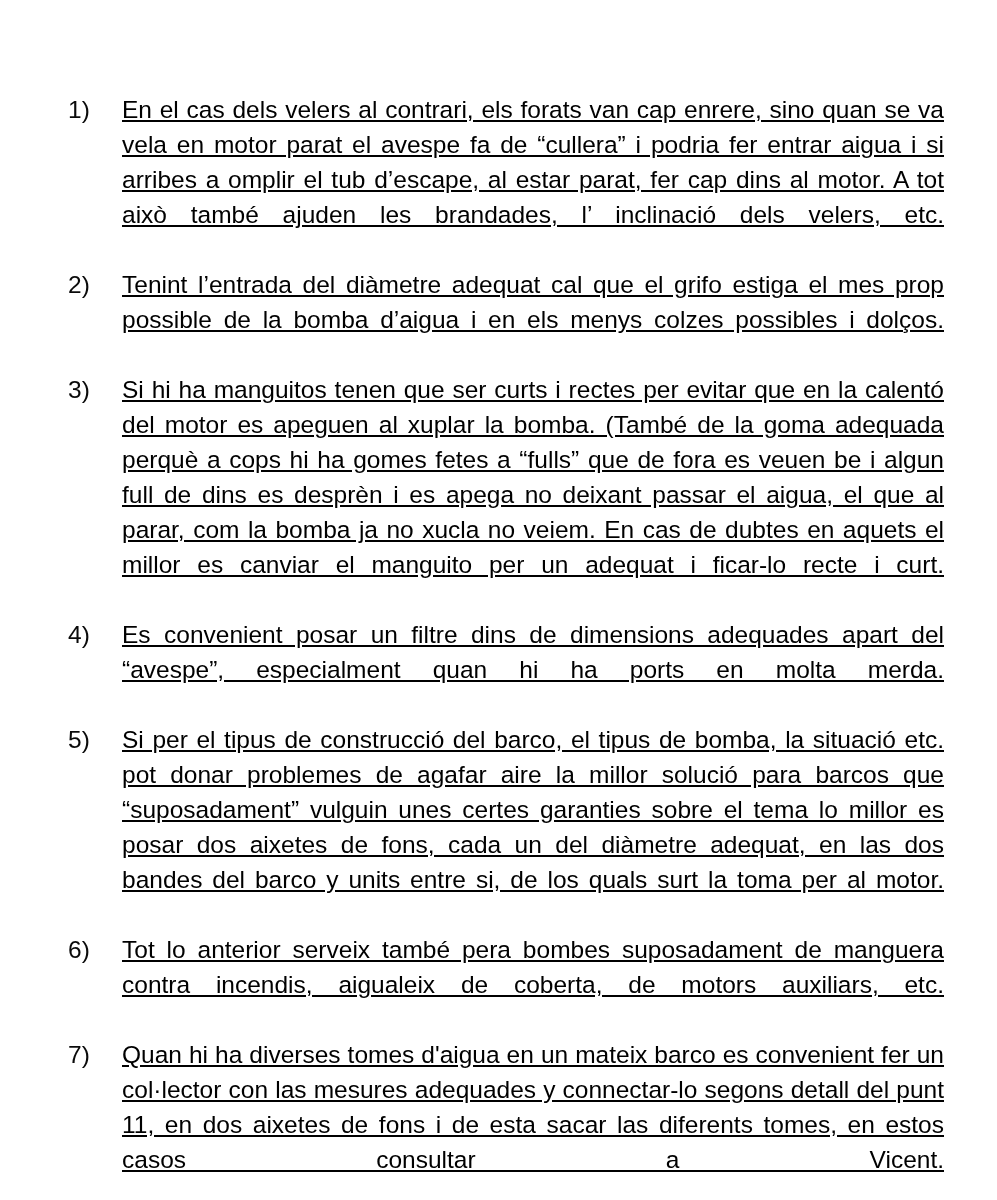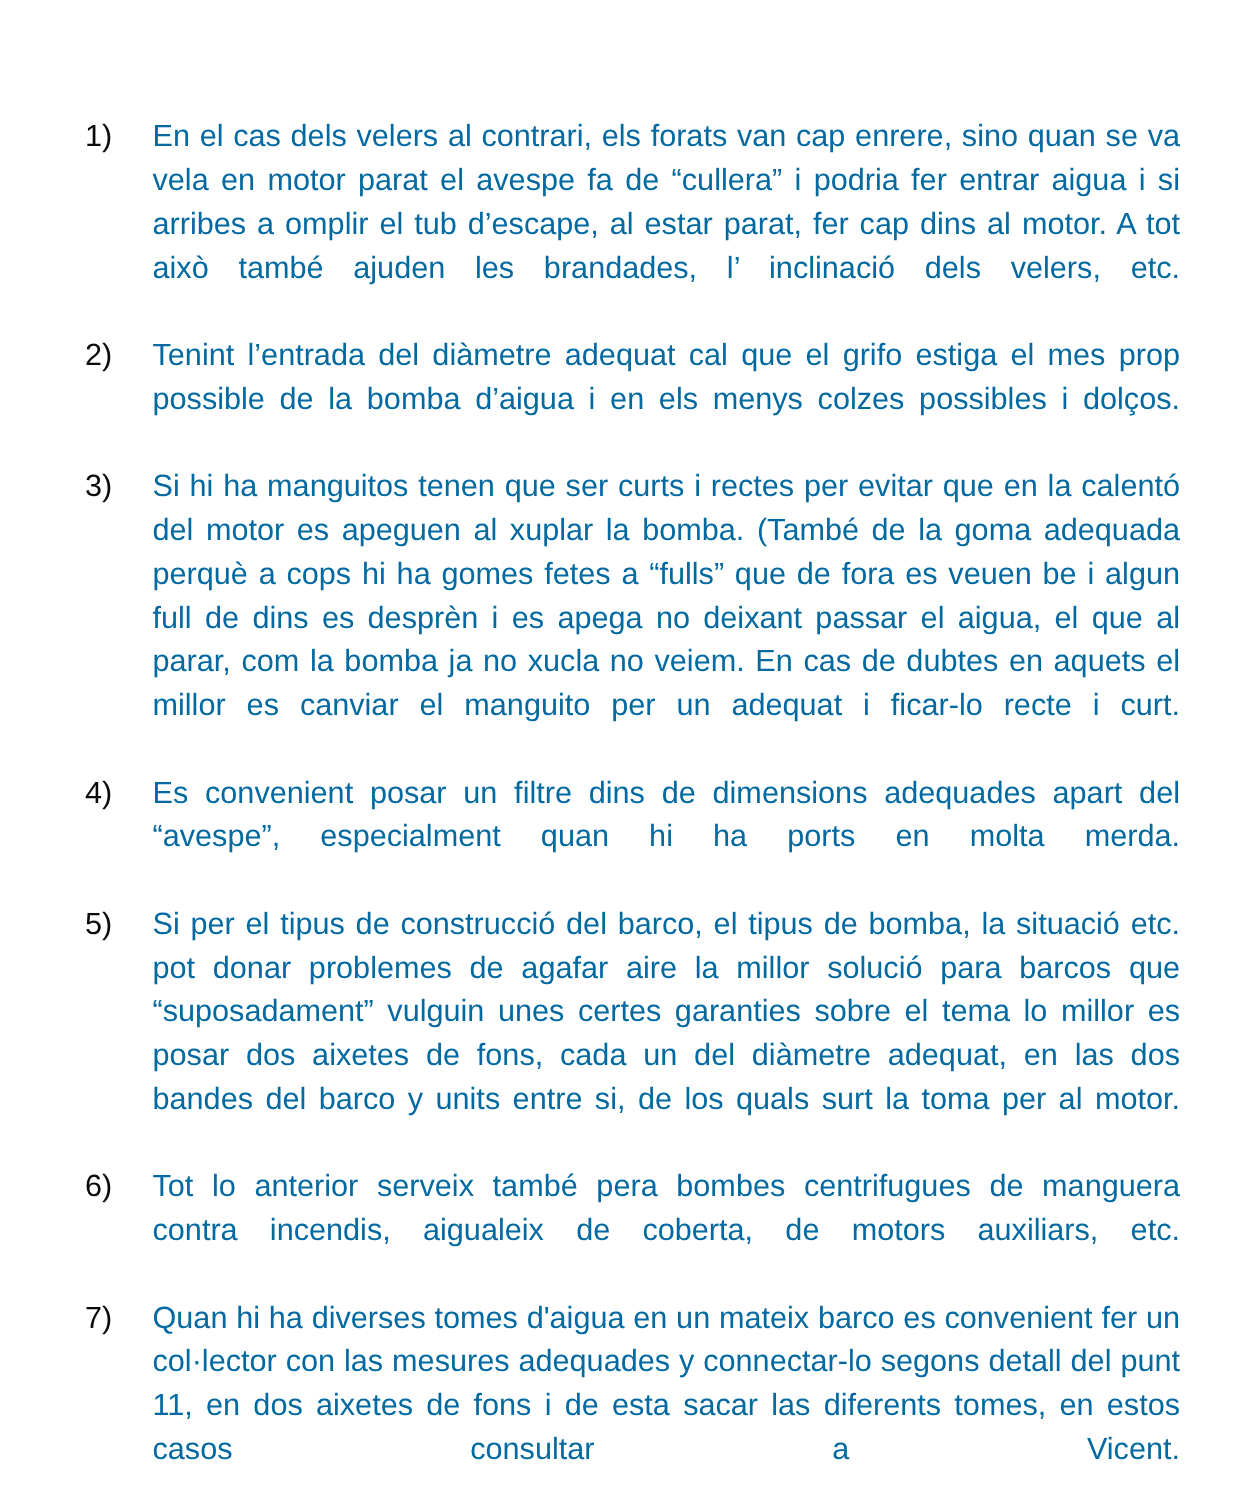--- a/index.html
+++ b/index.html
@@ -47,21 +47,22 @@
   }
   .item-text {
     display: block;
     font-size: 24.5px;
     line-height: 35px;
     text-align: justify;
     text-justify: inter-word;
     -webkit-hyphens: none;
     hyphens: none;
     word-spacing: 0px;
-    color: #0369a1;
+    color: #000000;
+    text-decoration: underline;
   }
   
   .item-text::after {
     content: "";
     display: inline-block;
     width: 100%;
   }
 </style>
 </head>
 <body>
@@ -90,21 +91,21 @@
         <span class="item-text">Es convenient posar un filtre dins de dimensions adequades apart del “avespe”, especialment quan hi ha ports en molta merda.</span>
       </li>
 
       <li>
         <span class="item-number">5)</span>
         <span class="item-text">Si per el tipus de construcció del barco, el tipus de bomba, la situació etc. pot donar problemes de agafar aire la millor solució para barcos que “suposadament” vulguin unes certes garanties sobre el tema lo millor es posar dos aixetes de fons, cada un del diàmetre adequat, en las dos bandes del barco y units entre si, de los quals surt la toma per al motor.</span>
       </li>
 
       <li>
         <span class="item-number">6)</span>
-        <span class="item-text">Tot lo anterior serveix també pera bombes centrifugues de manguera contra incendis, aigualeix de coberta, de motors auxiliars, etc.</span>
+        <span class="item-text">Tot lo anterior serveix també pera bombes suposadament de manguera contra incendis, aigualeix de coberta, de motors auxiliars, etc.</span>
       </li>
 
       <li>
         <span class="item-number">7)</span>
         <span class="item-text">Quan hi ha diverses tomes d'aigua en un mateix barco es convenient fer un col·lector con las mesures adequades y connectar-lo segons detall del punt 11, en dos aixetes de fons i de esta sacar las diferents tomes, en estos casos consultar a Vicent.</span>
       </li>
 
     </ol>
   </div>
 </div>

